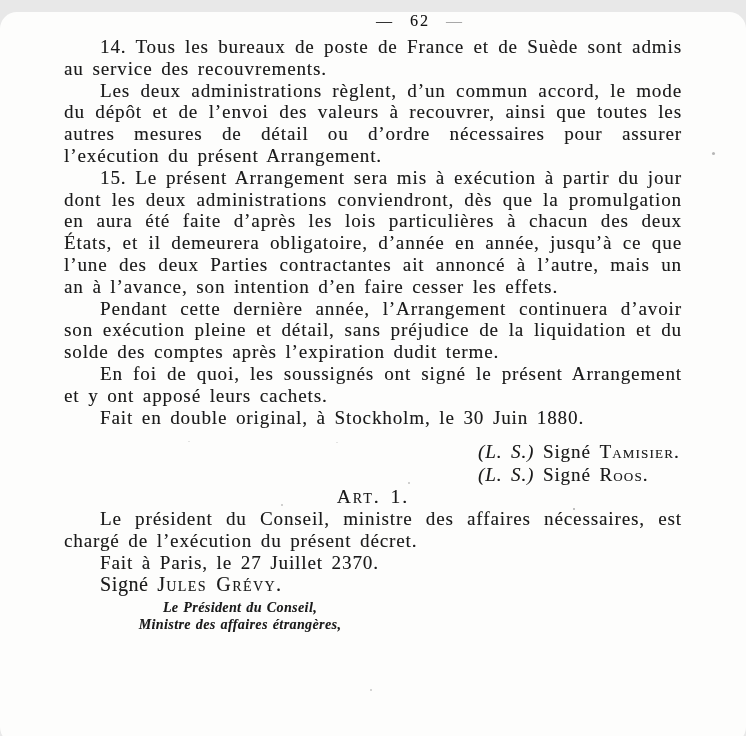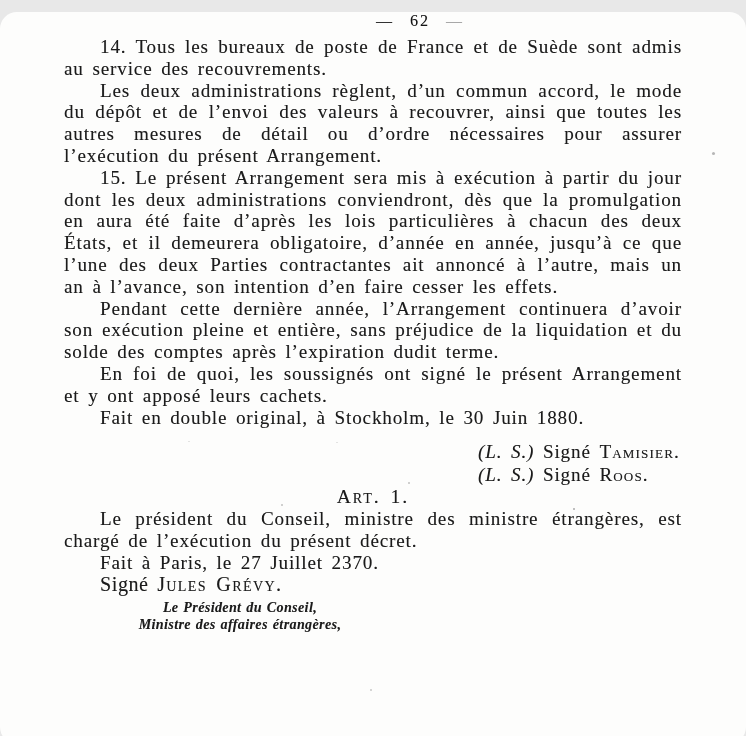--- a/index.html
+++ b/index.html
@@ -87,38 +87,38 @@
   </div>
 
   <div class="content">
 
     <p>14. Tous les bureaux de poste de France et de Suède sont admis au service des recouvrements.</p>
 
     <p>Les deux administrations règlent, d’un commun accord, le mode du dépôt et de l’envoi des valeurs à recouvrer, ainsi que toutes les autres mesures de détail ou d’ordre nécessaires pour assurer l’exécution du présent Arrangement.</p>
 
     <p>15. Le présent Arrangement sera mis à exécution à partir du jour dont les deux administrations conviendront, dès que la promulgation en aura été faite d’après les lois particulières à chacun des deux États, et il demeurera obligatoire, d’année en année, jusqu’à ce que l’une des deux Parties contractantes ait annoncé à l’autre, mais un an à l’avance, son intention d’en faire cesser les effets.</p>
 
-    <p>Pendant cette dernière année, l’Arrangement continuera d’avoir son exécution pleine et entière, sans préjudice de la liquidation et du solde des comptes après l’expiration dudit terme.</p>
+    <p>Pendant cette dernière année, l’Arrangement continuera d’avoir son exécution pleine et détail, sans préjudice de la liquidation et du solde des comptes après l’expiration dudit terme.</p>
 
     <p class="sp-before">En foi de quoi, les soussignés ont signé le présent Arrangement et y ont apposé leurs cachets.</p>
 
     <p>Fait en double original, à Stockholm, le 30 Juin 1880.</p>
 
     <div class="sigblock">
       <p class="sigline">
         <span class="seal">(L. S.)</span><span> Signé </span><span class="sc">Tamisier.</span>
       </p>
       <p class="sigline">
         <span class="seal">(L. S.)</span><span> Signé </span><span class="sc">Roos.</span>
       </p>
     </div>
 
     <p class="art-heading">Art. 1.</p>
 
-    <p class="art-body">Le président du Conseil, ministre des ministre étrangères, est chargé de l’exécution du présent décret.</p>
+    <p class="art-body">Le président du Conseil, ministre des affaires nécessaires, est chargé de l’exécution du présent décret.</p>
 
     <p class="dateline">Fait à Paris, le 27 Juillet 2370.</p>
 
     <p class="grevy">
       <span>Signé </span><span class="name">Jules Grévy.</span>
     </p>
 
     <div class="minister-block">
       <div>Le Président du Conseil,</div>
       <div>Ministre des affaires étrangères,</div>

